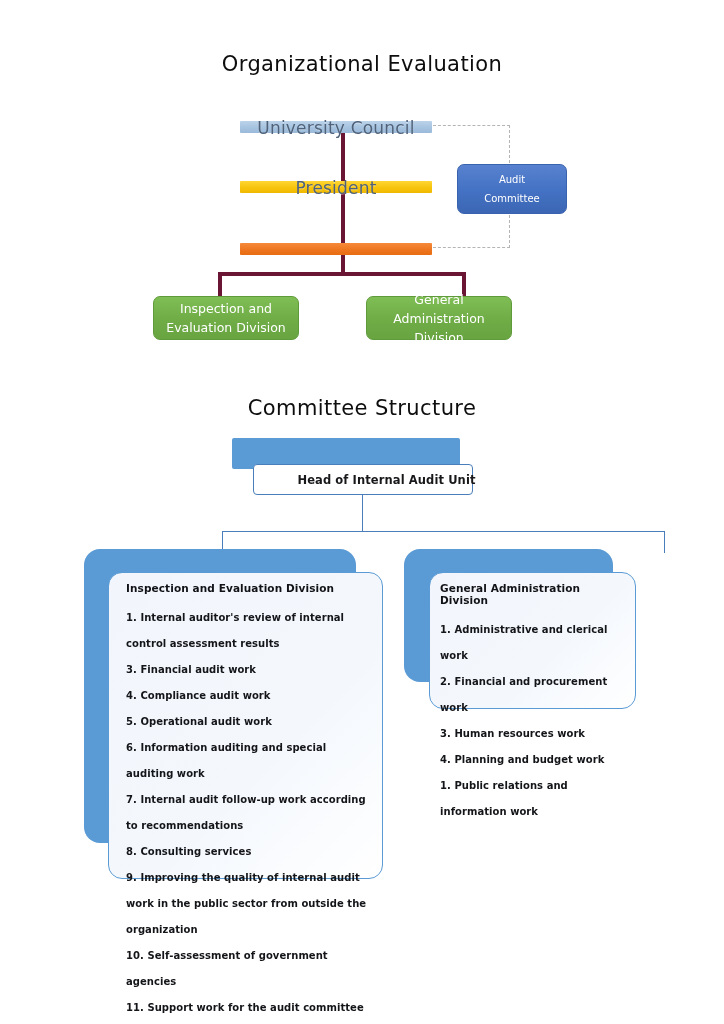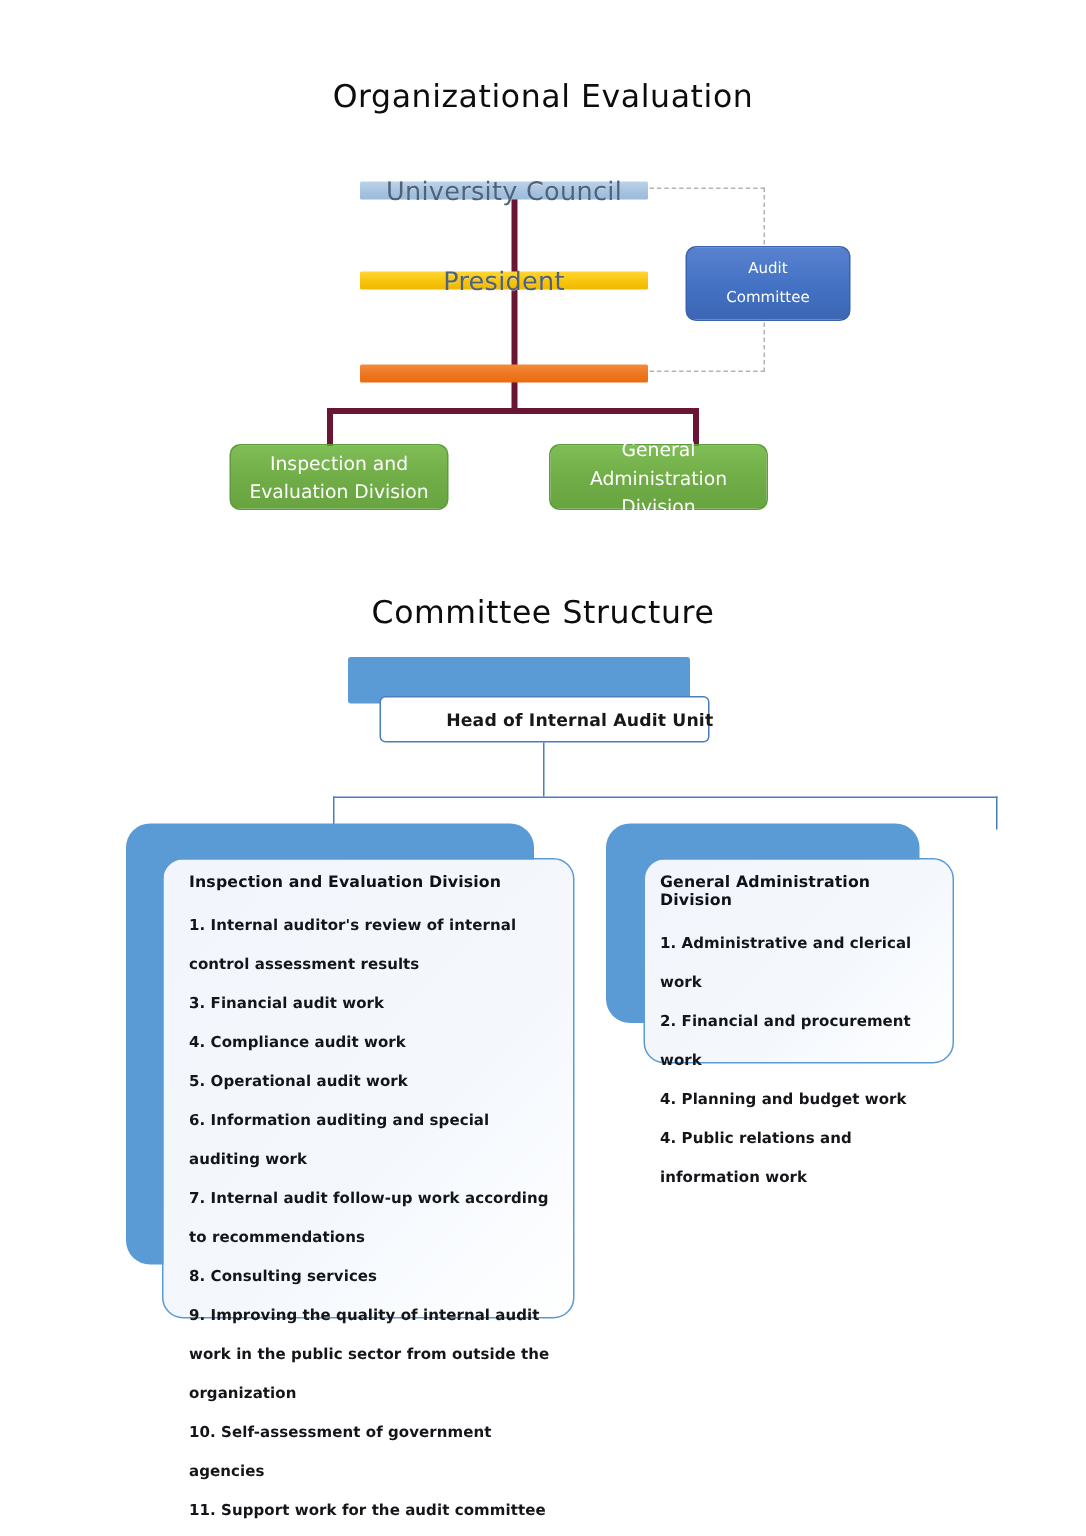--- a/index.html
+++ b/index.html
@@ -306,17 +306,18 @@
     <div class="panel-item">10. Self-assessment of government agencies</div>
     <div class="panel-item">11. Support work for the audit committee</div>
   </div>
 
   <div class="panel-back" id="panel-right-back"></div>
   <div class="panel-front" id="panel-right-front"></div>
   <div class="panel-body" id="panel-right-body">
     <div class="panel-heading">General Administration Division</div>
     <div class="panel-item">1. Administrative and clerical work</div>
     <div class="panel-item">2. Financial and procurement work</div>
+    <div class="panel-item">3. Human resources work</div>
     <div class="panel-item">4. Planning and budget work</div>
-    <div class="panel-item">4. Public relations and information work</div>
+    <div class="panel-item">1. Public relations and information work</div>
   </div>
 
 </div>
 
 </body></html>

